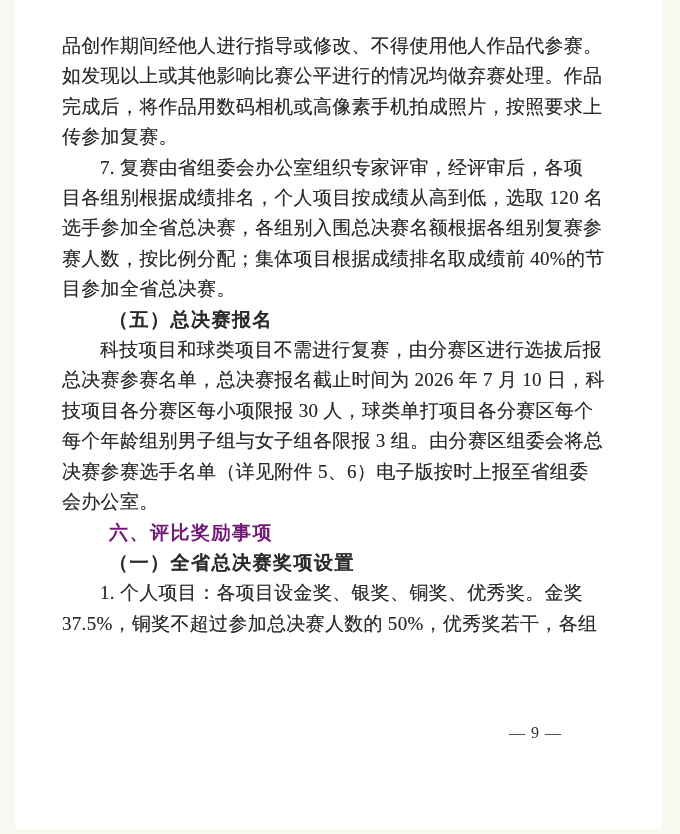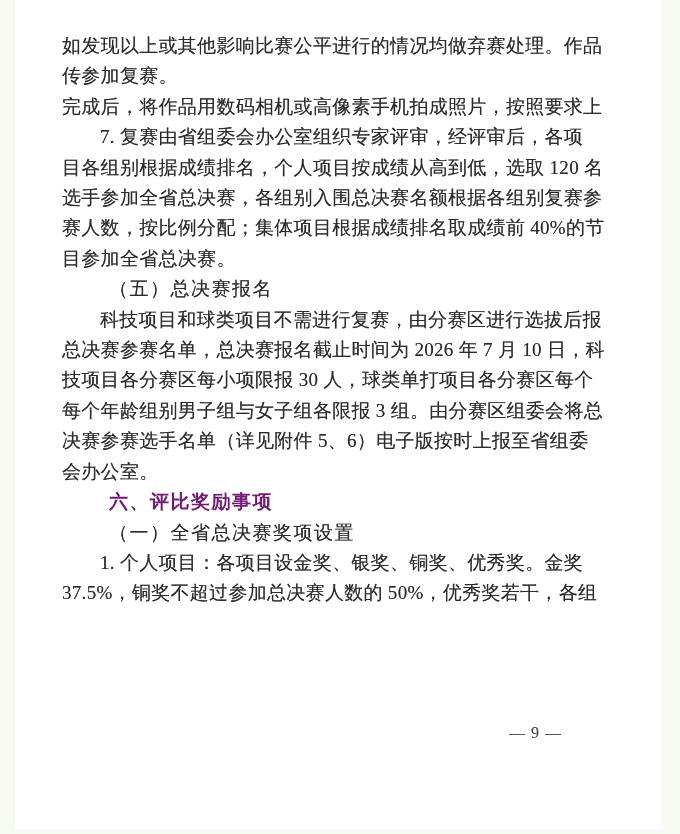--- a/index.html
+++ b/index.html
@@ -29,21 +29,21 @@
     text-align: justify;
     text-align-last: justify;
     text-shadow: 0 0 0.5px rgba(40,40,40,0.55);
     white-space: nowrap;
   }
   .line.end { text-align-last: left; }
   .line.ind { text-indent: 38px; }
   .line.kai {
     text-align-last: left;
     text-indent: 47px;
-    font-weight: 400;
+    font-weight: 700;
     letter-spacing: 1.5px;
   }
   .line.hei {
     text-align-last: left;
     text-indent: 47px;
     font-weight: 700;
     font-family: "Liberation Sans", "DejaVu Sans", sans-serif;
     letter-spacing: 1.5px;
     color: #701a75;
     text-shadow: none;
@@ -61,23 +61,24 @@
 </style>
 </head>
 <body>
 
 <div class="doc">
   <div class="edge left"></div>
   <div class="edge right"></div>
   <div class="edge bottom"></div>
 
   <div class="content">
+    <div class="line">品创作期间经他人进行指导或修改、不得使用他人作品代参赛。</div>
     <div class="line">如发现以上或其他影响比赛公平进行的情况均做弃赛处理。作品</div>
+    <div class="line">完成后，将作品用数码相机或高像素手机拍成照片，按照要求上</div>
     <div class="line end">传参加复赛。</div>
-    <div class="line">完成后，将作品用数码相机或高像素手机拍成照片，按照要求上</div>
     <div class="line ind">7. 复赛由省组委会办公室组织专家评审，经评审后，各项</div>
     <div class="line">目各组别根据成绩排名，个人项目按成绩从高到低，选取 120 名</div>
     <div class="line">选手参加全省总决赛，各组别入围总决赛名额根据各组别复赛参</div>
     <div class="line">赛人数，按比例分配；集体项目根据成绩排名取成绩前 40%的节</div>
     <div class="line end">目参加全省总决赛。</div>
     <div class="line kai">（五）总决赛报名</div>
     <div class="line ind">科技项目和球类项目不需进行复赛，由分赛区进行选拔后报</div>
     <div class="line">总决赛参赛名单，总决赛报名截止时间为 2026 年 7 月 10 日，科</div>
     <div class="line">技项目各分赛区每小项限报 30 人，球类单打项目各分赛区每个</div>
     <div class="line">每个年龄组别男子组与女子组各限报 3 组。由分赛区组委会将总</div>

